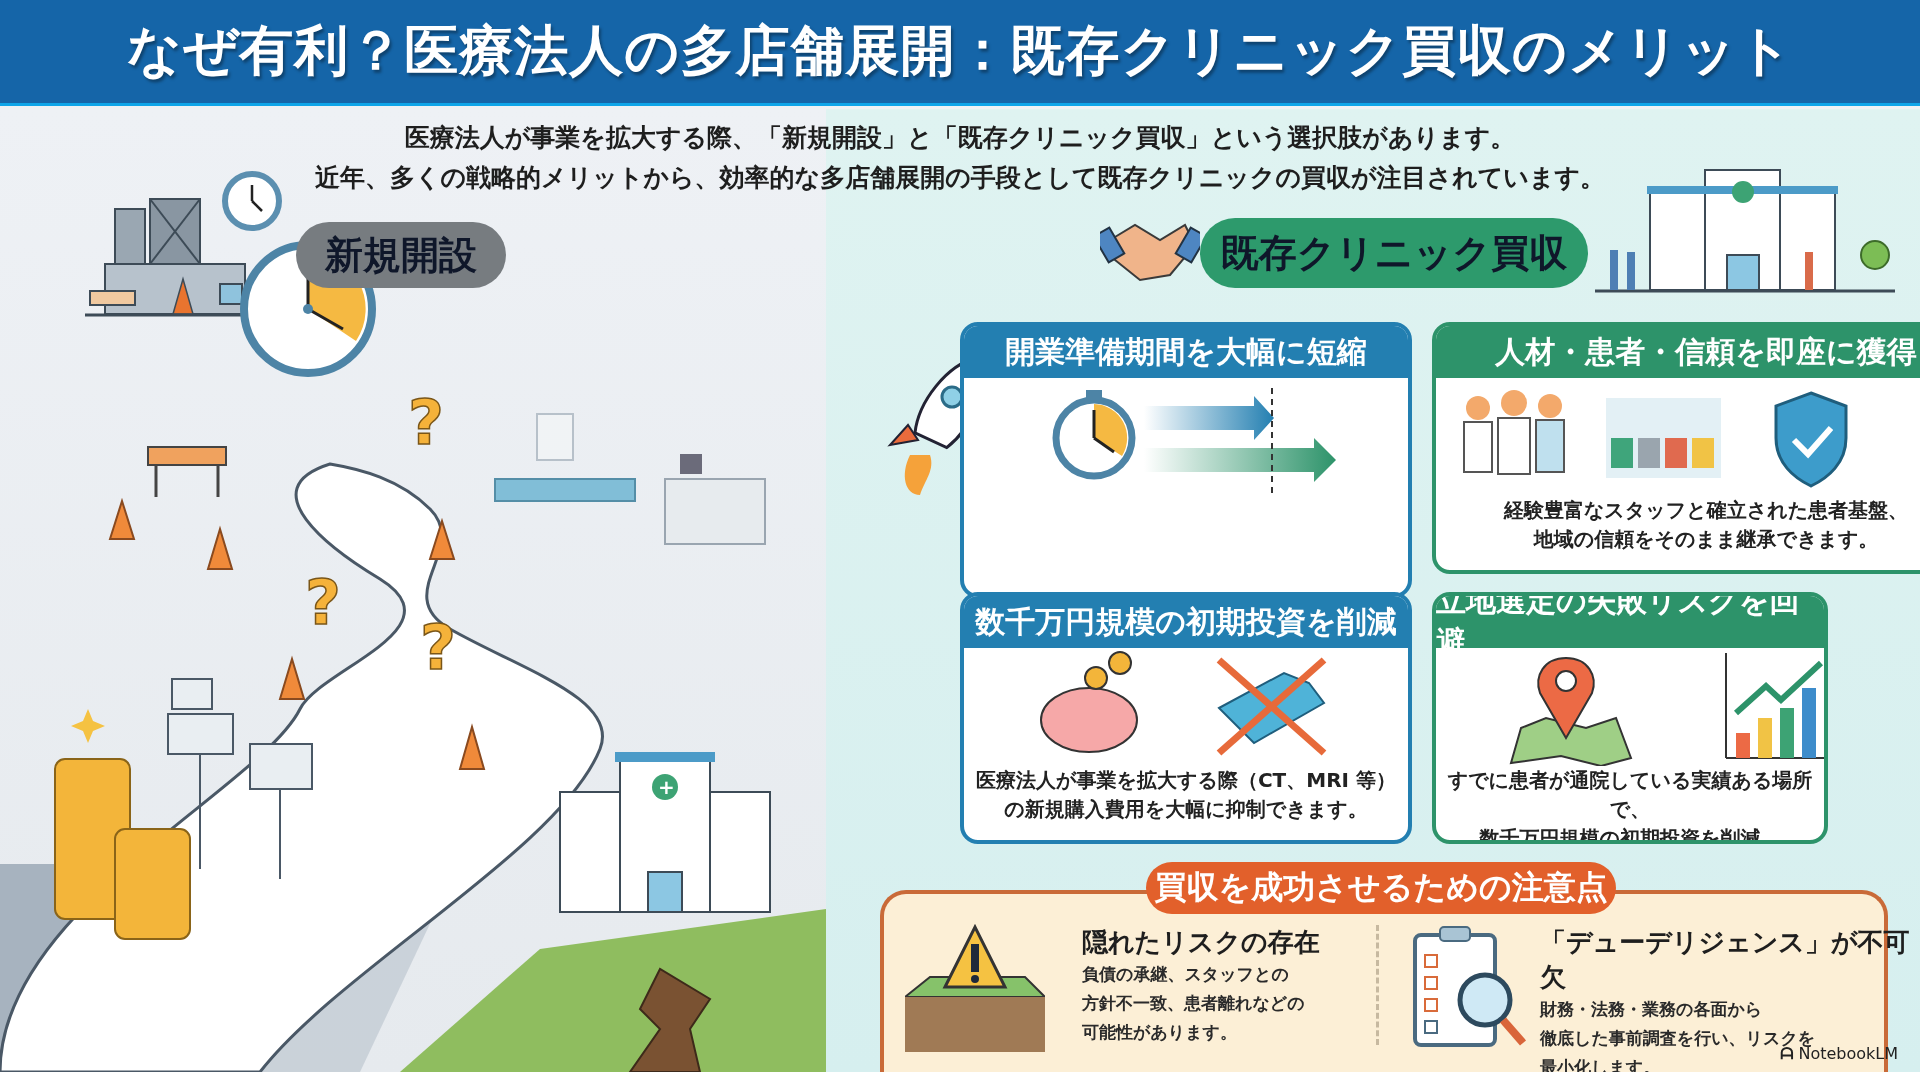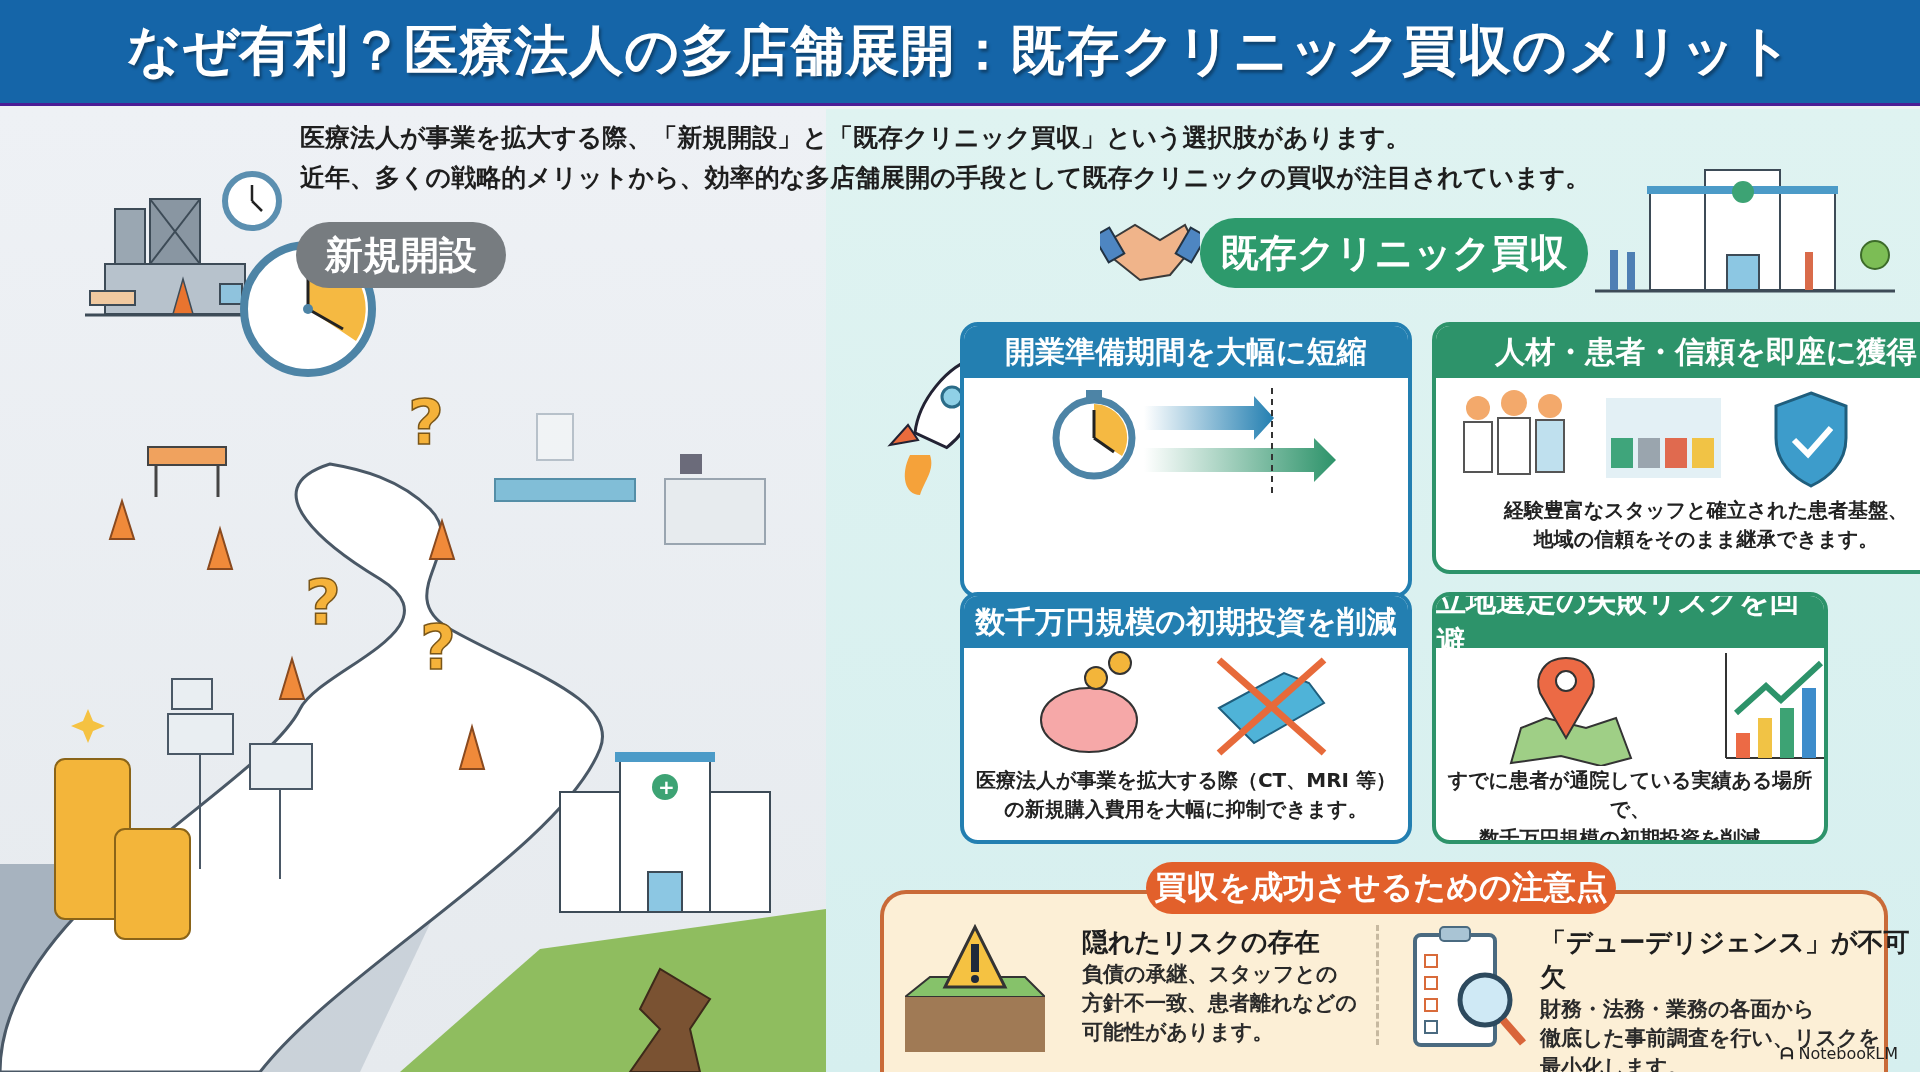--- a/index.html
+++ b/index.html
@@ -1,35 +1,35 @@
 <!DOCTYPE html>
 <html><head>
 <meta charset="utf-8">
 <style>
   * { box-sizing: border-box; margin: 0; padding: 0; }
   html, body { width: 1920px; height: 1072px; overflow: hidden; }
   body { font-family: "DejaVu Sans", "Liberation Sans", sans-serif; position: relative; background: #eef1f4; }
-  .header { position: absolute; left: 0; top: 0; width: 1920px; height: 106px; background: #1565a8; display: flex; align-items: center; justify-content: center; border-bottom: 3px solid #4c1d95; }
+  .header { position: absolute; left: 0; top: 0; width: 1920px; height: 106px; background: #1565a8; display: flex; align-items: center; justify-content: center; border-bottom: 3px solid #0ea5e9; }
   .header h1 { color: #fff; font-size: 54px; font-weight: bold; letter-spacing: 1px; text-shadow: 2px 3px 3px rgba(0,0,0,0.35); }
   .left-bg { position: absolute; left: 0; top: 109px; width: 826px; height: 963px; background: linear-gradient(180deg,#eef1f5,#e6eaee); }
   .right-bg { position: absolute; left: 826px; top: 109px; width: 1094px; height: 963px; background: linear-gradient(180deg,#dff3f1,#d6efef); }
-  .intro { position: absolute; left: 300px; top: 118px; width: 1320px; font-size: 25px; font-weight: bold; color: #1e1e1e; line-height: 40px; }
-  .pill { position: absolute; border-radius: 40px; color: #ffffff; font-weight: bold; display: flex; align-items: center; justify-content: center; }
+  .intro { position: absolute; left: 300px; top: 118px; width: 1320px; text-align: center; font-size: 25px; font-weight: bold; color: #1e1e1e; line-height: 40px; }
+  .pill { position: absolute; border-radius: 40px; color: #0f172a; font-weight: bold; display: flex; align-items: center; justify-content: center; }
   .pill-new { left: 296px; top: 222px; width: 210px; height: 66px; background: #777c80; font-size: 38px; }
   .pill-buy { left: 1200px; top: 218px; width: 388px; height: 70px; background: #2d9a6c; font-size: 38px; }
   .card { position: absolute; background: #fff; border-radius: 18px; overflow: hidden; border: 4px solid; }
   .card .ctitle { height: 52px; color: #fff; font-size: 30px; font-weight: bold; display: flex; align-items: center; justify-content: center; }
   .card .cimg { height: 118px; position: relative; }
   .card .cbody { text-align: center; font-size: 20px; font-weight: bold; color: #222; line-height: 29px; }
   .blue { border-color: #237fb1; } .blue .ctitle { background: #237fb1; }
   .green { border-color: #2d936a; } .green .ctitle { background: #2d936a; }
   .caution { position: absolute; left: 880px; top: 890px; width: 1008px; height: 182px; background: #fcefd6; border: 4px solid #c96a38; border-bottom: none; border-radius: 26px 26px 0 0; }
   .caution-title { position: absolute; left: 1146px; top: 862px; width: 470px; height: 52px; background: #e2602b; border-radius: 26px; color: #fff; font-size: 32px; font-weight: bold; display: flex; align-items: center; justify-content: center; }
   .citem-title { font-size: 26px; font-weight: bold; color: #1e1e1e; }
-  .citem-body { font-size: 21px; font-weight: bold; color: #2a2a2a; line-height: 29px; }
+  .citem-body { font-size: 17px; font-weight: bold; color: #2a2a2a; line-height: 29px; }
   .divider { position: absolute; left: 1376px; top: 925px; height: 120px; border-left: 3px dashed #c7b9a0; }
   .watermark { position: absolute; right: 22px; top: 1044px; font-size: 16px; color: #222; display: flex; align-items: center; gap: 5px; }
   svg { display: block; }
 </style>
 </head>
 <body>
 
 <div class="header">
   <h1>なぜ有利？医療法人の多店舗展開：既存クリニック買収のメリット</h1>
 </div>

